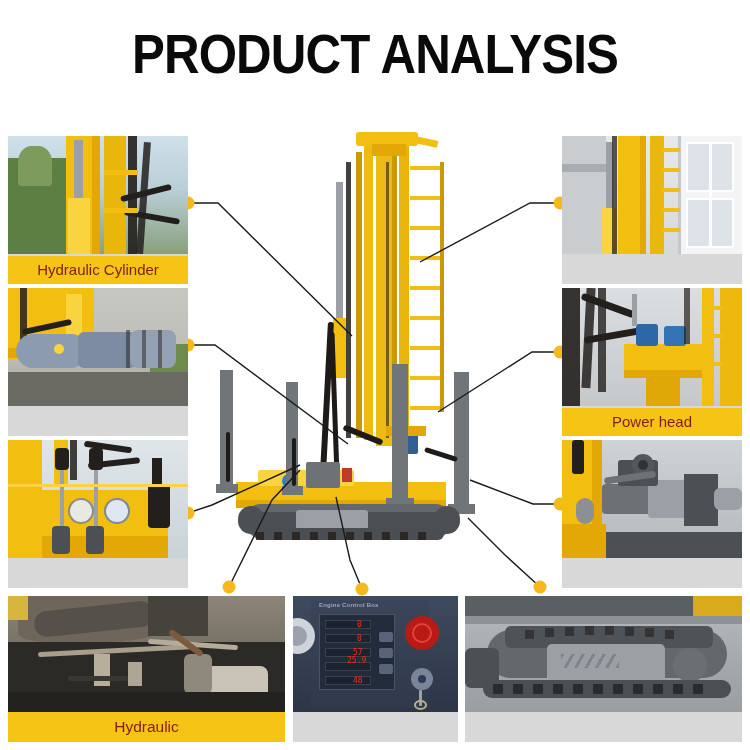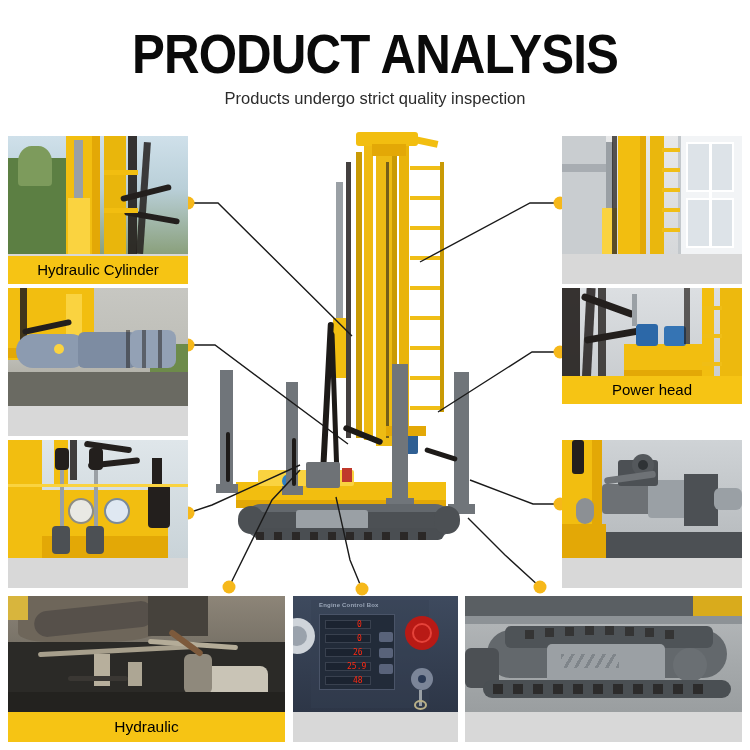--- a/index.html
+++ b/index.html
@@ -43,21 +43,21 @@
     background:#d8d8d8;
   }
   .panel .photo {
     position:absolute; left:0; top:0; right:0;
     overflow:hidden;
   }
   .panel .caption {
     position:absolute; left:0; right:0; bottom:0;
     height:30px;
     background:#F6C414;
-    color:#000000;
+    color:#7f1d1d;
     font-size:15.5px;
     line-height:30px;
     text-align:center;
     white-space:nowrap;
     font-family:"Liberation Sans", sans-serif;
   }
   .panel.small .caption { height:28px; line-height:28px; font-size:15px; }
   .yel      { position:absolute; background:#F2BE10; }
   .yel2     { position:absolute; background:#E3A806; }
   .yel3     { position:absolute; background:#FAD340; }
@@ -83,21 +83,20 @@
   .lcd-row { position:absolute; height:9px; background:#1b2330; border:1px solid #39414f; }
   .lcd-val { position:absolute; color:#ff2a12; font-family:"DejaVu Sans Mono", monospace; font-size:8px; line-height:9px; }
   .estop-outer { position:absolute; border-radius:50%; background:#b81a15; }
   .estop-inner { position:absolute; border-radius:50%; border:2px solid #e5433a; }
 </style>
 </head>
 <body>
 
 <div id="header">
   <div id="page-title">PRODUCT ANALYSIS</div>
-  <div id="page-subtitle">Products undergo strict quality inspection</div>
 </div>
 
 <div id="center-photo">
 
   <div class="mast-col" style="left:168px; top:8px; width:9px; height:300px;"></div>
   <div class="mast-col" style="left:180px; top:4px; width:16px; height:310px; background:#EDBB14;"></div>
   <div class="mast-edge" style="left:196px; top:4px; width:5px; height:310px;"></div>
   <div class="mast-col" style="left:203px; top:10px; width:10px; height:296px; background:#E9B40B;"></div>
   <div class="mast-edge" style="left:160px; top:20px; width:6px; height:286px;"></div>
 
@@ -269,21 +268,21 @@
     <div class="yel3" style="left:40px; top:72px; width:15px; height:46px;"></div>
     <div class="drk" style="left:50px; top:0; width:5px; height:118px; opacity:.75;"></div>
     <div class="rung" style="left:100px; top:12px; width:18px;"></div>
     <div class="rung" style="left:100px; top:32px; width:18px;"></div>
     <div class="rung" style="left:100px; top:52px; width:18px;"></div>
     <div class="rung" style="left:100px; top:72px; width:18px;"></div>
     <div class="rung" style="left:100px; top:92px; width:18px;"></div>
   </div>
 </div>
 
-<div class="panel small" style="left:562px; top:288px; width:180px; height:116px;">
+<div class="panel small" style="left:562px; top:288px; width:180px; height:148px;">
   <div class="photo" style="height:118px; background:linear-gradient(#dcdfe2 0%, #c4c8cb 100%);">
     <div class="drk" style="left:0; top:0; width:18px; height:118px; opacity:.9;"></div>
     <div class="drk" style="left:22px; top:0; width:9px; height:100px; opacity:.85; transform:rotate(3deg);"></div>
     <div class="drk" style="left:36px; top:0; width:8px; height:104px; opacity:.8;"></div>
     <div class="drk" style="left:18px; top:14px; width:56px; height:7px; border-radius:4px; transform:rotate(20deg);"></div>
     <div class="drk" style="left:22px; top:44px; width:58px; height:7px; border-radius:4px; transform:rotate(-10deg);"></div>
     <div class="yel" style="left:62px; top:56px; width:82px; height:30px;"></div>
     <div class="yel2" style="left:62px; top:82px; width:82px; height:8px;"></div>
     <div class="yel" style="left:84px; top:88px; width:34px; height:30px; background:#E0A806;"></div>
     <div class="blu" style="left:74px; top:36px; width:22px; height:22px; border-radius:3px; background:#2c68a8;"></div>
@@ -343,23 +342,23 @@
 
     <div style="position:absolute; left:18px; top:4px; width:118px; height:108px; background:#36405260;"></div>
     <div style="position:absolute; left:26px; top:6px; width:100px; font-size:6px; color:#9aa6b8; font-weight:bold; letter-spacing:.2px;">Engine Control Box</div>
 
     <div style="position:absolute; left:26px; top:18px; width:76px; height:76px; background:#222b39; border:1px solid #4a5468;"></div>
     <div class="lcd-row" style="left:32px; top:24px; width:46px;"></div>
     <div class="lcd-val" style="left:64px; top:24px;">0</div>
     <div class="lcd-row" style="left:32px; top:38px; width:46px;"></div>
     <div class="lcd-val" style="left:64px; top:38px;">0</div>
     <div class="lcd-row" style="left:32px; top:52px; width:46px;"></div>
-    <div class="lcd-val" style="left:60px; top:52px;">26</div>
+    <div class="lcd-val" style="left:60px; top:52px;">57</div>
     <div class="lcd-row" style="left:32px; top:66px; width:46px;"></div>
-    <div class="lcd-val" style="left:54px; top:66px;">25.9</div>
+    <div class="lcd-val" style="left:54px; top:60px;">25.9</div>
     <div class="lcd-row" style="left:32px; top:80px; width:46px;"></div>
     <div class="lcd-val" style="left:60px; top:80px;">48</div>
 
     <div style="position:absolute; left:86px; top:36px; width:14px; height:10px; background:#59637a; border-radius:2px;"></div>
     <div style="position:absolute; left:86px; top:52px; width:14px; height:10px; background:#59637a; border-radius:2px;"></div>
     <div style="position:absolute; left:86px; top:68px; width:14px; height:10px; background:#59637a; border-radius:2px;"></div>
 
     <div class="estop-outer" style="left:112px; top:20px; width:34px; height:34px;"></div>
     <div class="estop-inner" style="left:119px; top:27px; width:20px; height:20px;"></div>
 

